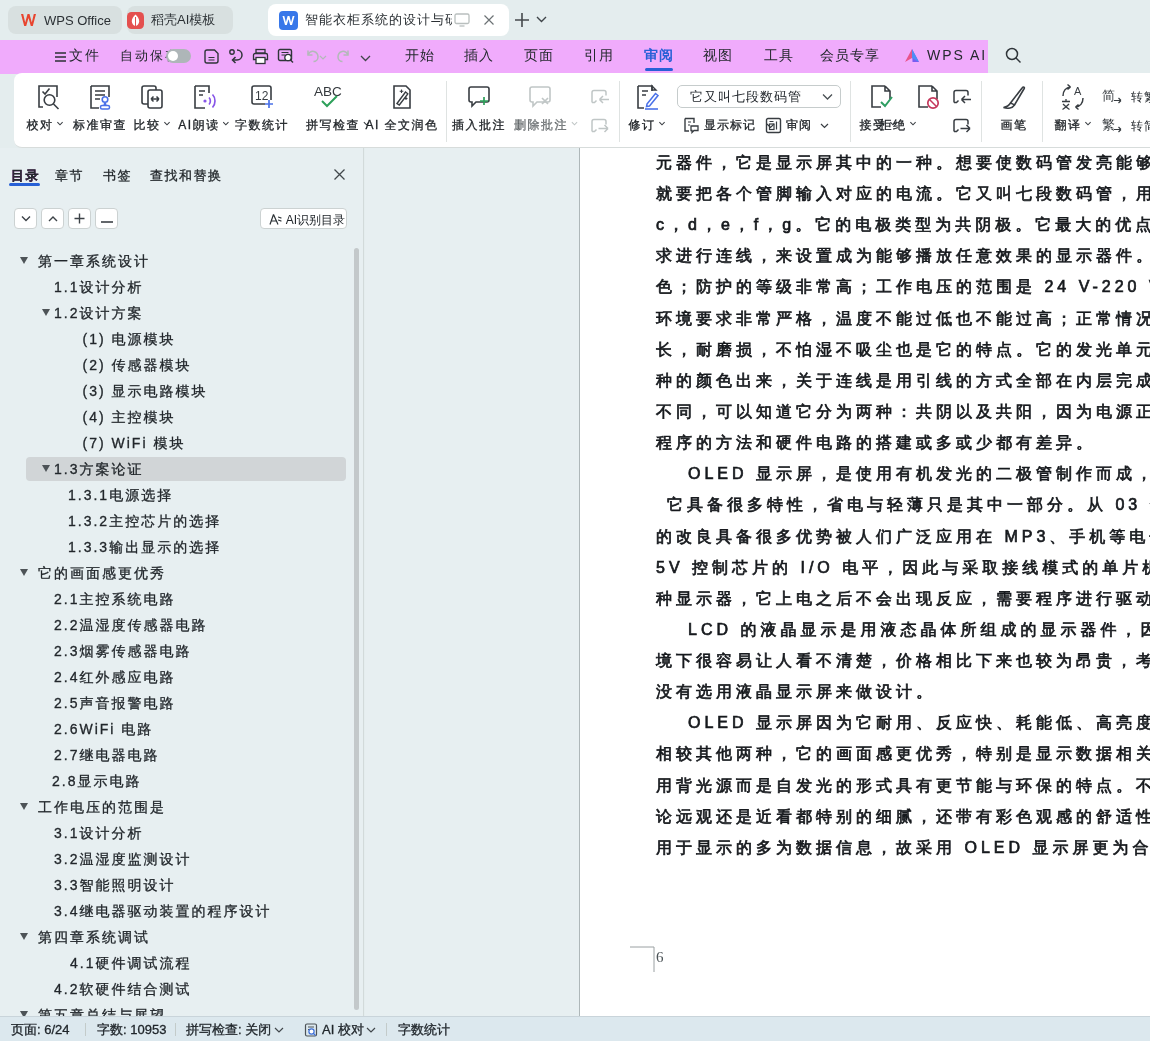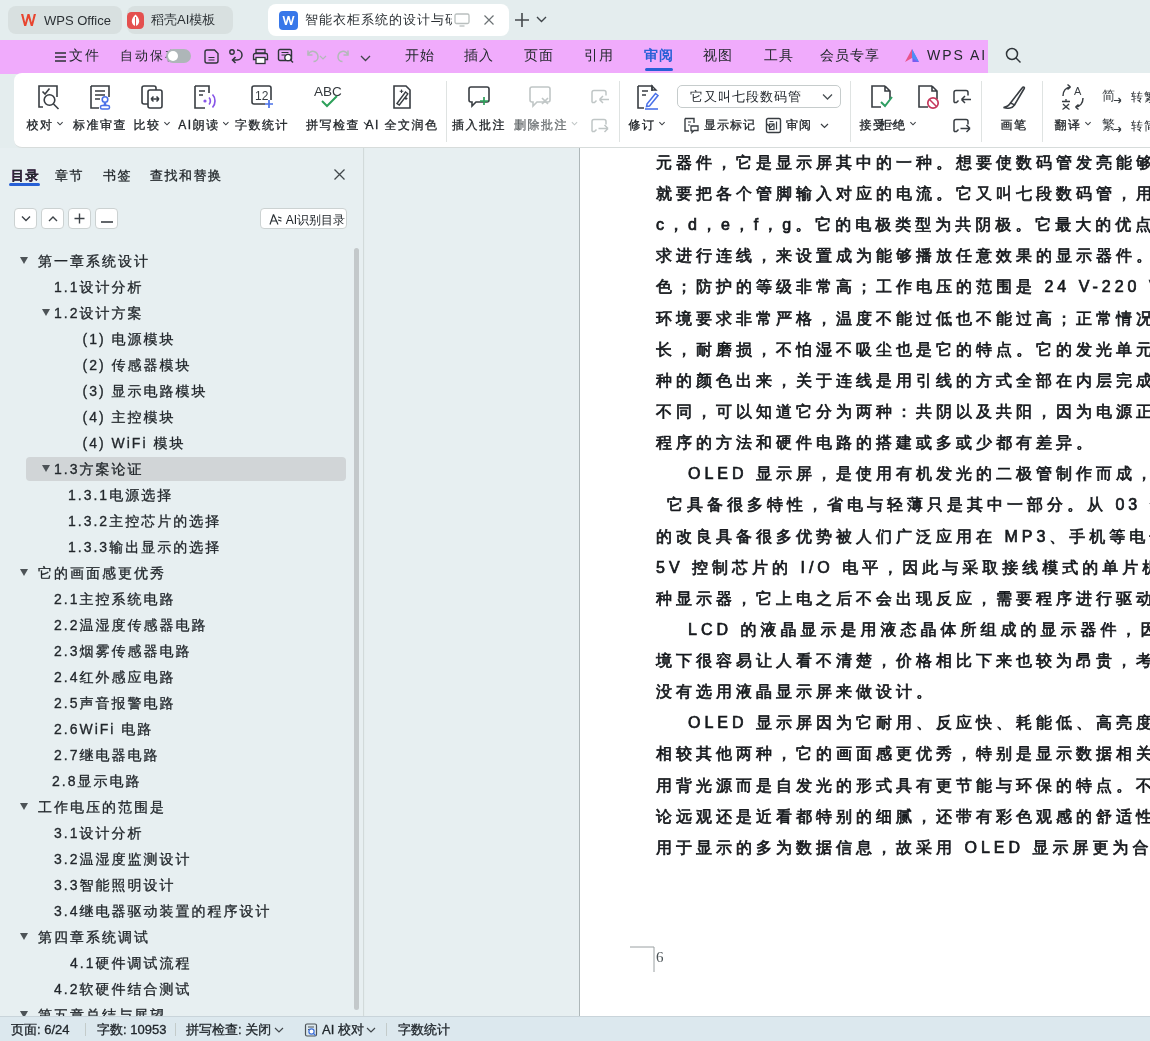--- a/index.html
+++ b/index.html
@@ -345,21 +345,21 @@
   <div id="tree">
       <div class="abs" style="left:20px;top:108.5px;width:0;height:0;border-left:4.5px solid transparent;border-right:4.5px solid transparent;border-top:7px solid #4d5357"></div>
       <div class="trow" style="left:38px;top:104.5px">第一章系统设计</div>
       <div class="trow" style="left:54px;top:130.5px">1.1设计分析</div>
       <div class="abs" style="left:42px;top:160.5px;width:0;height:0;border-left:4.5px solid transparent;border-right:4.5px solid transparent;border-top:7px solid #4d5357"></div>
       <div class="trow" style="left:54px;top:156.5px">1.2设计方案</div>
       <div class="trow" style="left:82.5px;top:182.5px">(1) 电源模块</div>
       <div class="trow" style="left:82.5px;top:208.5px">(2) 传感器模块</div>
       <div class="trow" style="left:82.5px;top:234.5px">(3) 显示电路模块</div>
       <div class="trow" style="left:82.5px;top:260.5px">(4) 主控模块</div>
-      <div class="trow" style="left:82.5px;top:286.5px">(4) WiFi 模块</div>
+      <div class="trow" style="left:82.5px;top:286.5px">(7) WiFi 模块</div>
       <div class="abs" style="left:42px;top:316.5px;width:0;height:0;border-left:4.5px solid transparent;border-right:4.5px solid transparent;border-top:7px solid #4d5357"></div>
       <div class="trow" style="left:54px;top:312.5px">1.3方案论证</div>
       <div class="trow" style="left:68px;top:338.5px">1.3.1电源选择</div>
       <div class="trow" style="left:68px;top:364.5px">1.3.2主控芯片的选择</div>
       <div class="trow" style="left:68px;top:390.5px">1.3.3输出显示的选择</div>
       <div class="abs" style="left:20px;top:420.5px;width:0;height:0;border-left:4.5px solid transparent;border-right:4.5px solid transparent;border-top:7px solid #4d5357"></div>
       <div class="trow" style="left:38px;top:416.5px">它的画面感更优秀</div>
       <div class="trow" style="left:54px;top:442.5px">2.1主控系统电路</div>
       <div class="trow" style="left:54px;top:468.5px">2.2温湿度传感器电路</div>
       <div class="trow" style="left:54px;top:494.5px">2.3烟雾传感器电路</div>

